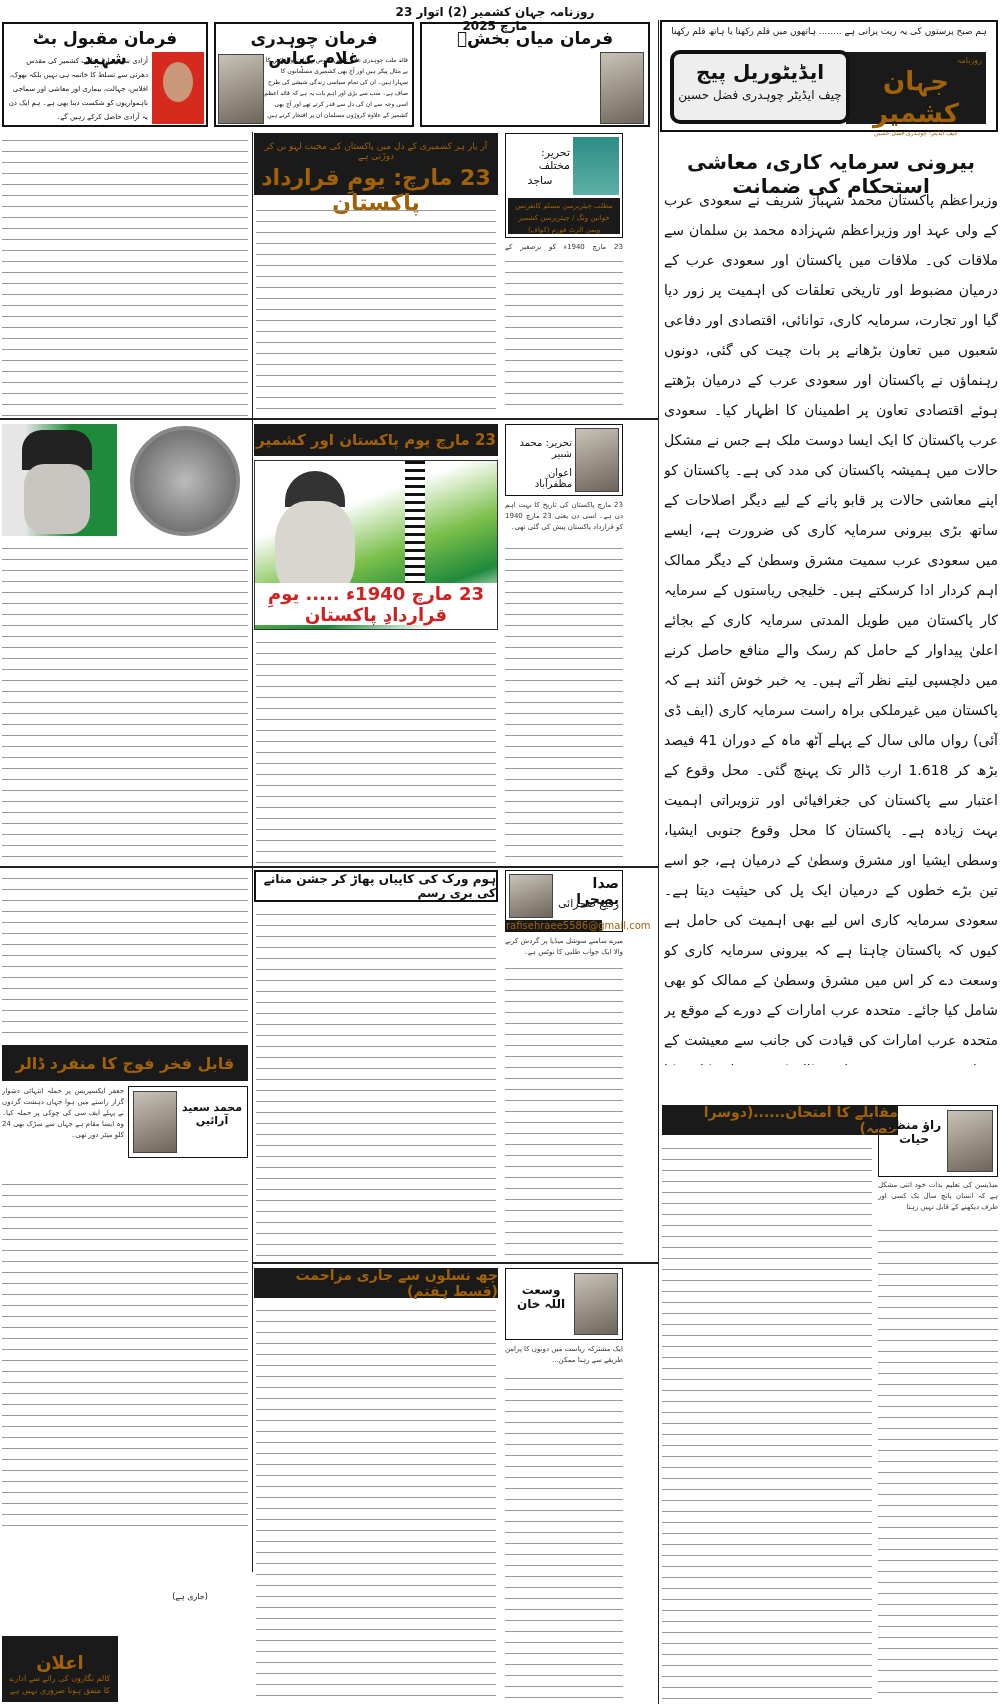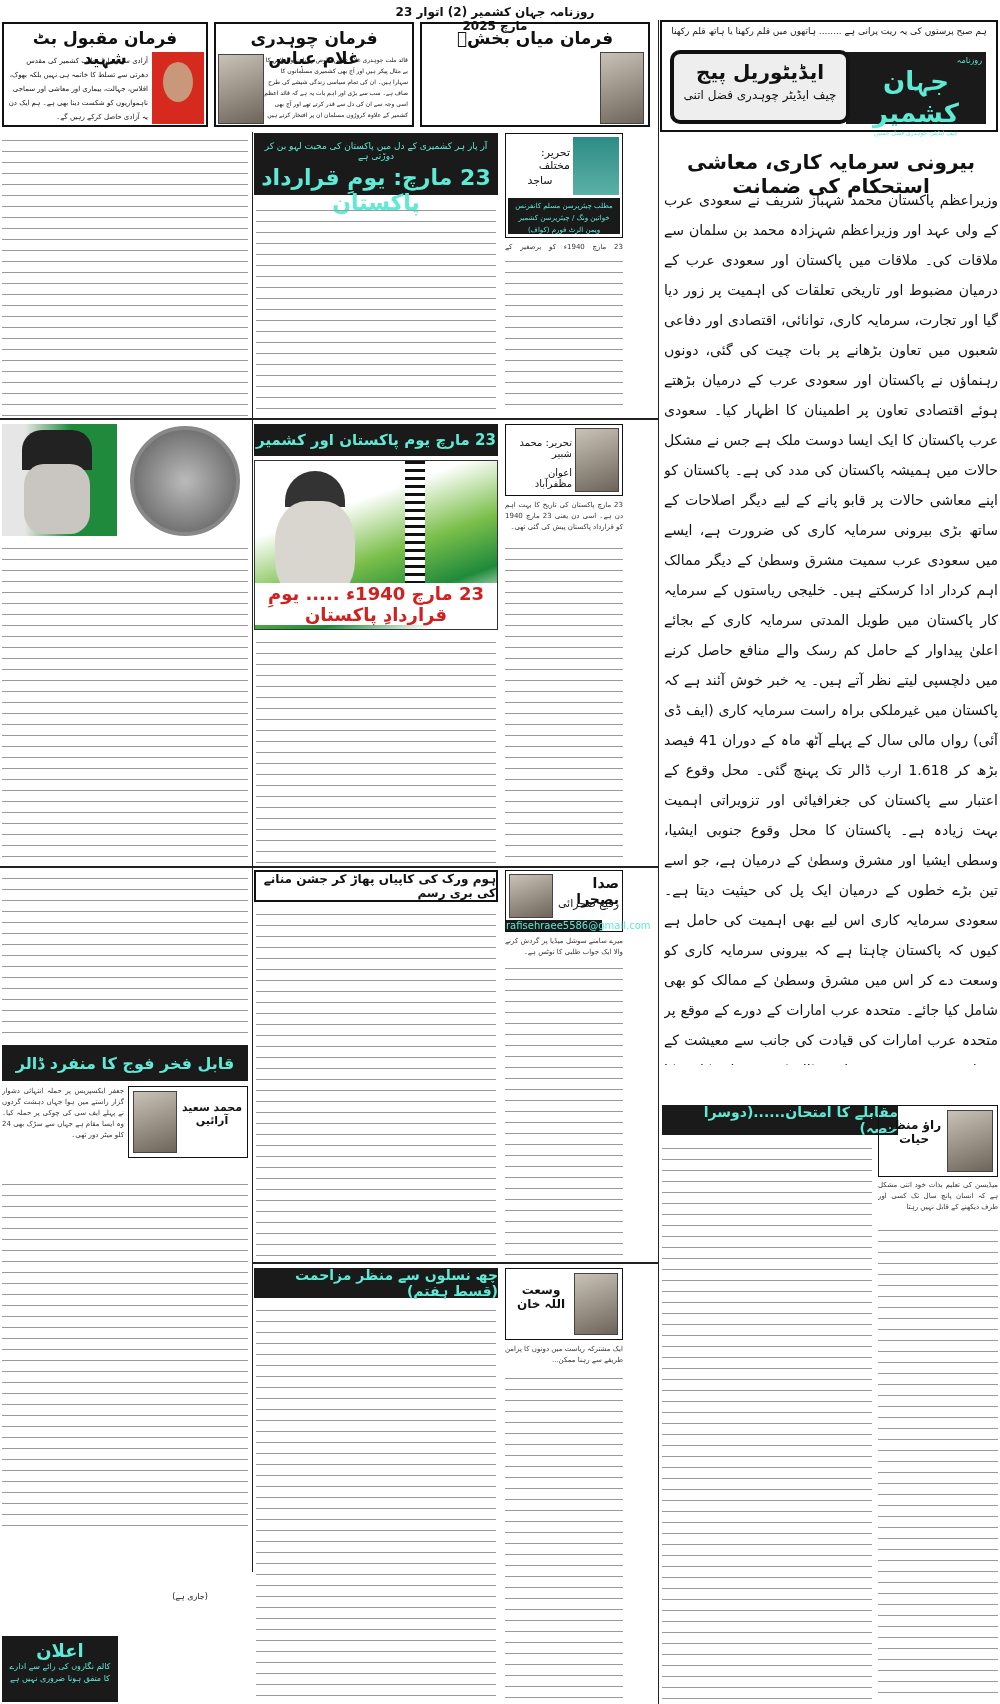--- a/index.html
+++ b/index.html
@@ -1,20 +1,20 @@
 <!DOCTYPE html>
 <html><head>
 <meta charset="utf-8">
 <style>
 *{box-sizing:border-box;margin:0;padding:0}
 body{width:1000px;height:1704px;background:#fff;font-family:"DejaVu Sans",sans-serif;color:#111;position:relative;overflow:hidden}
 .abs{position:absolute}
 .rtl{direction:rtl;text-align:right}
 .box{border:2px solid #111}
-.dark{background:#1a1a1a;color:#5eead4}
+.dark{background:#1a1a1a;color:#a16207}
 .txt{font-size:7px;line-height:11px;color:#333;direction:rtl;text-align:justify;overflow:hidden}
 .photo{background:linear-gradient(160deg,#c9c2b6,#6e655a);border:1px solid #444}
 .vr{position:absolute;width:1px;background:#222}
 .hr{position:absolute;height:2px;background:#222}
 .banner{display:flex;align-items:center;justify-content:center;font-weight:bold;direction:rtl}
 .quote-title{font-size:17px;font-weight:bold;text-align:center;direction:rtl;padding:4px 16px}
 .quote-body{font-size:9px;line-height:16px;direction:rtl;text-align:right}
 .lines{background:repeating-linear-gradient(to bottom,transparent 0,transparent 8px,#9a9a9a 8px,#9a9a9a 9px,transparent 9px,transparent 11px)}
 </style>
 </head>
@@ -24,21 +24,21 @@
 
 <div class="abs box" style="left:660px;top:20px;width:338px;height:112px">
   <div class="rtl" style="font-size:9px;padding:4px 8px;text-align:center">ہم صبح پرستوں کی یہ ریت پرانی ہے ........ ہاتھوں میں قلم رکھنا یا ہاتھ قلم رکھنا</div>
   <div class="abs dark" style="right:10px;top:30px;width:140px;height:72px;padding:4px;direction:rtl">
     <div style="font-size:8px">روزنامہ</div>
     <div style="font-size:26px;font-weight:bold;text-align:center;line-height:32px">جہان کشمیر</div>
     <div style="font-size:6px;text-align:center">چیف ایڈیٹر: چوہدری فضل حسین</div>
   </div>
   <div class="abs" style="left:8px;top:28px;width:180px;height:74px;border:4px solid #111;border-radius:10px;background:#eee;direction:rtl;text-align:center">
     <div style="font-size:20px;font-weight:bold;margin-top:6px">ایڈیٹوریل پیج</div>
-    <div style="font-size:12px;margin-top:4px">چیف ایڈیٹر چوہدری فضل اتنی</div>
+    <div style="font-size:12px;margin-top:4px">چیف ایڈیٹر چوہدری فضل حسین</div>
   </div>
 </div>
 
 <div class="abs box" style="left:420px;top:22px;width:230px;height:105px">
   <div class="quote-title">فرمان میاں بخشؒ</div>
   <div class="photo abs" style="right:4px;top:28px;width:44px;height:72px"></div>
 </div>
 <div class="abs box" style="left:214px;top:22px;width:200px;height:105px">
   <div class="quote-title">فرمان چوہدری غلام عباس</div>
   <div class="photo abs" style="right:148px;top:30px;width:46px;height:70px"></div>
@@ -117,27 +117,27 @@
 <div class="abs box" style="left:128px;top:1086px;width:120px;height:72px;border-width:1px">
   <div class="abs photo" style="left:4px;top:4px;width:44px;height:62px"></div>
   <div class="abs rtl" style="right:4px;top:14px;width:62px;font-size:11px;text-align:center;font-weight:bold">محمد سعید آرائیں</div>
 </div>
 <div class="abs txt" style="left:2px;top:1086px;width:122px;height:90px">جعفر ایکسپریس پر حملہ انتہائی دشوار گزار راستے میں ہوا جہاں دہشت گردوں نے پہلے ایف سی کی چوکی پر حملہ کیا۔ وہ ایسا مقام ہے جہاں سے سڑک بھی 24 کلو میٹر دور تھی۔</div>
 <div class="abs lines" style="left:2px;top:1176px;width:246px;height:350px"></div>
 
 <div class="abs rtl" style="left:150px;top:1592px;width:80px;font-size:8px;text-align:center">(جاری ہے)</div>
 
 <div class="abs dark" style="left:2px;top:1636px;width:116px;height:66px;text-align:center;direction:rtl">
-  <div style="font-size:18px;font-weight:bold;margin-top:4px">اعلان</div>
+  <div style="font-size:18px;font-weight:bold;margin-top:16px">اعلان</div>
   <div style="font-size:8px;line-height:12px;padding:0 4px">کالم نگاروں کی رائے سے ادارے کا متفق ہونا ضروری نہیں ہے</div>
 </div>
 
 <div class="hr" style="left:252px;top:1262px;width:406px"></div>
 
-<div class="abs dark banner" style="left:254px;top:1268px;width:244px;height:30px;font-size:14px">چھ نسلوں سے منظر مزاحمت (قسط ہفتم)</div>
+<div class="abs dark banner" style="left:254px;top:1268px;width:244px;height:30px;font-size:14px">چھ نسلوں سے جاری مزاحمت (قسط ہفتم)</div>
 <div class="abs box" style="left:505px;top:1268px;width:118px;height:72px;border-width:1px">
   <div class="abs photo" style="right:4px;top:4px;width:44px;height:62px"></div>
   <div class="abs rtl" style="left:4px;top:14px;width:62px;font-size:12px;font-weight:bold;text-align:center">وسعت اللہ خان</div>
 </div>
 <div class="abs txt" style="left:505px;top:1344px;width:118px;height:24px">ایک مشترکہ ریاست میں دونوں کا پرامن طریقے سے رہنا ممکن...</div>
 <div class="abs lines" style="left:505px;top:1370px;width:118px;height:330px"></div>
 <div class="abs lines" style="left:256px;top:1302px;width:240px;height:398px"></div>
 
 <div class="abs dark banner" style="left:662px;top:1105px;width:236px;height:30px;font-size:14px">مقابلے کا امتحان......(دوسرا حصہ)</div>
 <div class="abs box" style="left:878px;top:1105px;width:120px;height:72px;border-width:1px">

